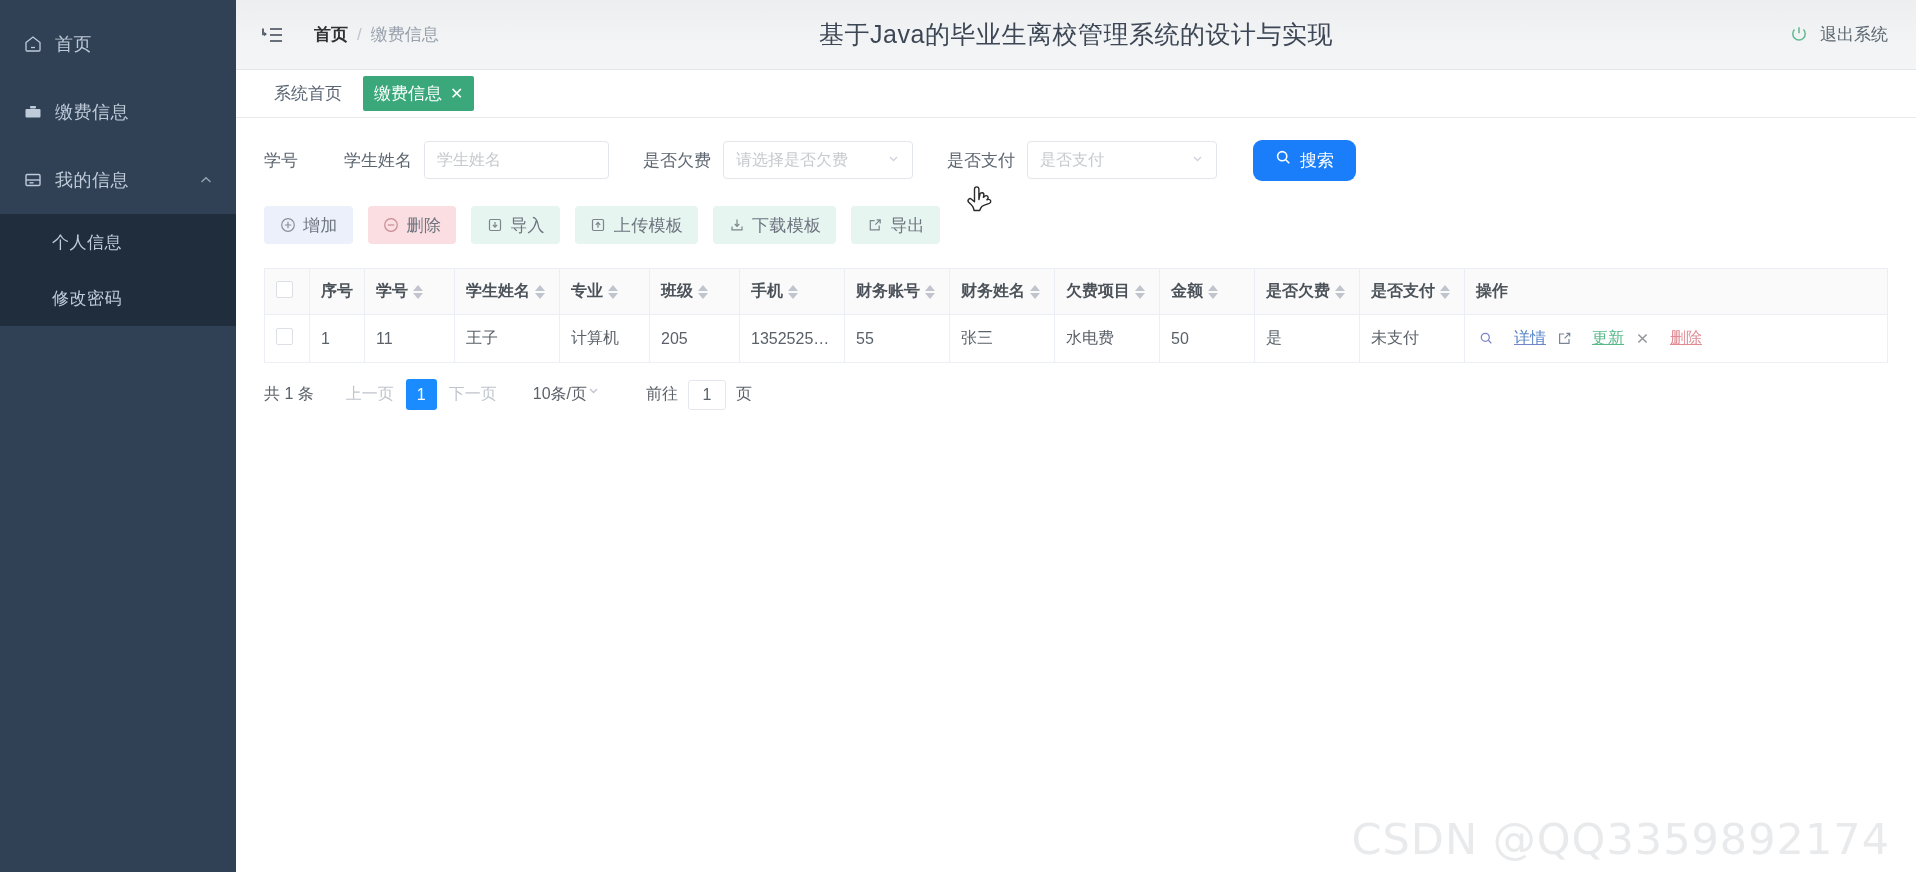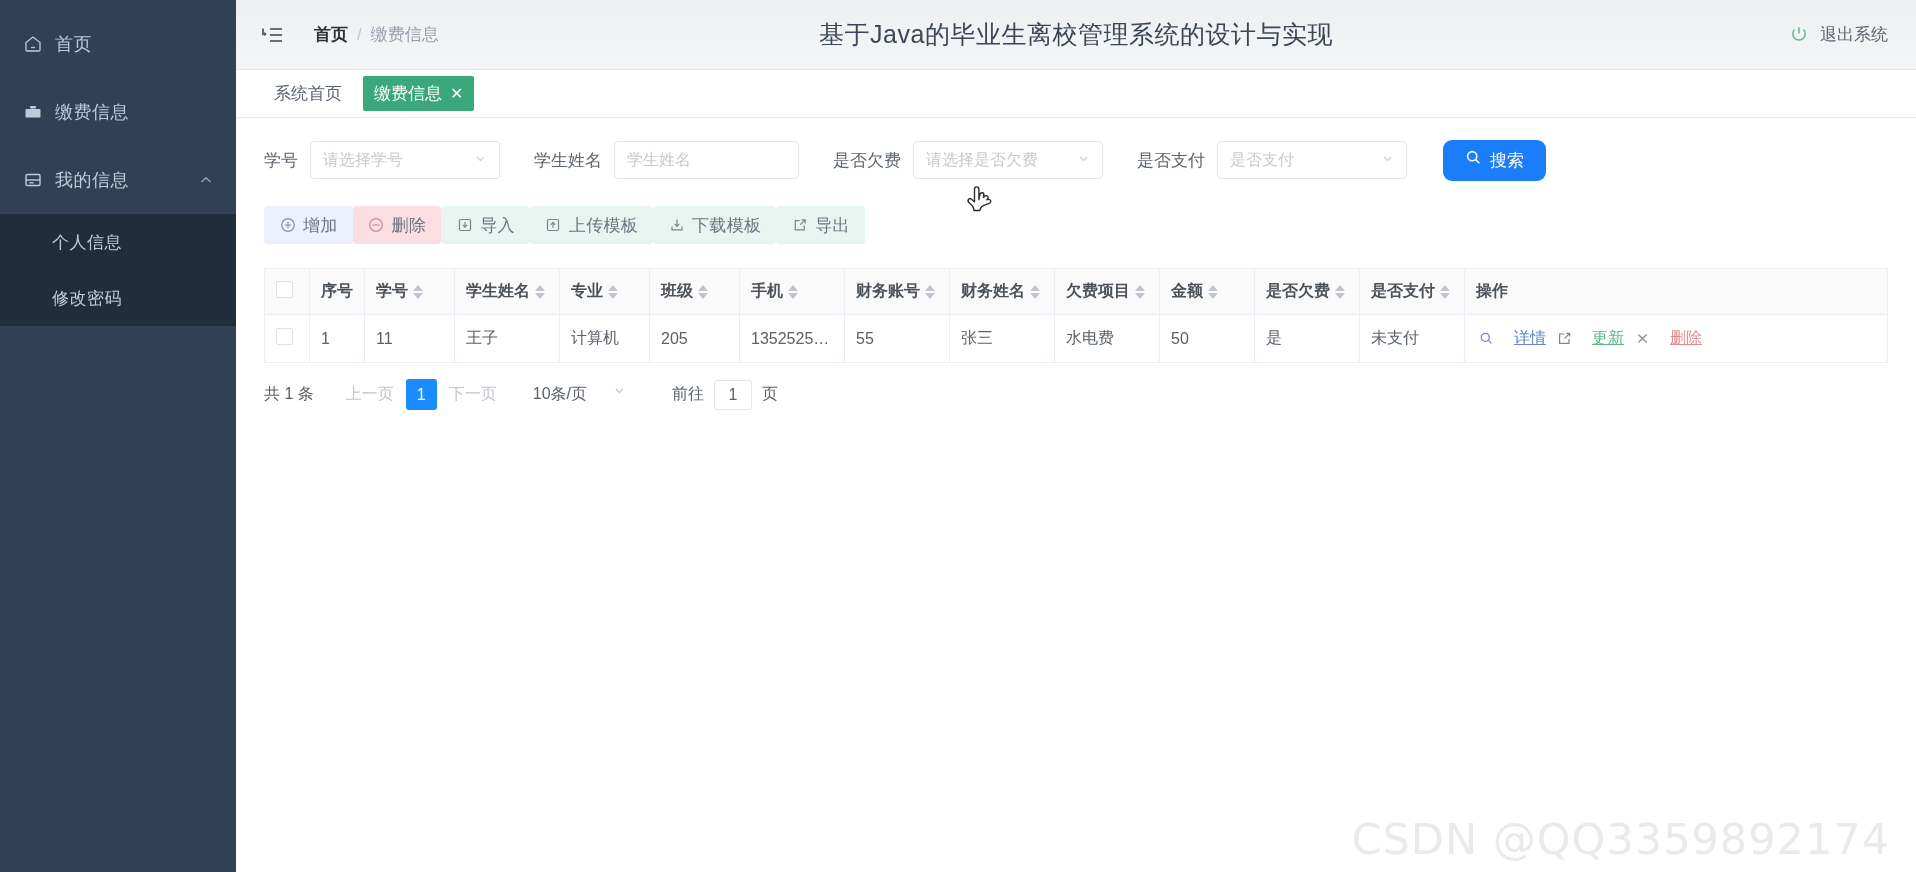--- a/index.html
+++ b/index.html
@@ -126,21 +126,21 @@
     color: #fff;
     border: none; border-radius: 9px;
     font-size: 17px;
     padding: 0 22px;
     display: flex; align-items: center; gap: 8px;
     cursor: pointer;
     font-family: "Liberation Sans", sans-serif;
   }
 
   
-  #actionbar { display: flex; gap: 0; margin-bottom: 24px; }
+  #actionbar { display: flex; gap: 15px; margin-bottom: 24px; }
   .act-btn {
     height: 38px; border: none; border-radius: 4px;
     display: flex; align-items: center; gap: 7px;
     padding: 0 15px;
     font-size: 17px;
     cursor: pointer;
     font-family: "Liberation Sans", sans-serif;
     letter-spacing: .3px;
   }
   .act-ico { width: 17px; height: 17px; display:inline-flex; align-items:center; justify-content:center;}
@@ -186,21 +186,21 @@
 
   
   #pager { display: flex; align-items: center; gap: 0; margin-top: 16px; font-size: 16px; color: #5b6269;}
   #pager .pg-total { margin-right: 20px; }
   #pager .pg-prev, #pager .pg-next { color: #c0c4cc; cursor: pointer; margin: 0 12px; }
   #pager .pg-num {
     min-width: 31px; height: 31px; background: #1a8cff; color: #fff;
     border-radius: 3px; display:inline-flex; align-items:center; justify-content:center;
     font-size: 16px; cursor: pointer;
   }
-  #pager .pg-size { margin-left: 24px; display: inline-flex; align-items: flex-start; gap: 26px; cursor:pointer; color:#5b6269;}
+  #pager .pg-size { margin-left: 24px; display: inline-flex; align-items: flex-start; cursor:pointer; color:#5b6269;}
   #pager .pg-size .caret { color: #c0c4cc; font-size: 13px;}
   #pager .pg-jump { margin-left: 46px; display:inline-flex; align-items:center; gap:10px;}
   #pager .pg-jump-input {
     width: 38px; height: 30px; border: 1px solid #e4e7ed; border-radius: 3px;
     display:inline-flex; align-items:center; justify-content:center; font-size:16px; color:#5b6269;
     background:#fff; cursor:text;
   }
 
   #watermark {
     position: absolute; right: 26px; bottom: 8px;
@@ -298,28 +298,20 @@
         <span class="tab-close">✕</span>
       </div>
     </div>
 
     <div id="content">
 
       <div id="searchbar">
 
         <div class="field-group">
           <span class="field-label">学号</span>
-          <div class="sel">
-            <span>请选择学号</span>
-            <span class="caret">
-              <svg width="13" height="13" viewBox="0 0 13 13" fill="none" stroke="#cfd3d9" stroke-width="1.3">
-                  <path d="M3 5l3.5 3.5L10 5"></path>
-                </svg>
-            </span>
-          </div>
         </div>
 
         <div class="gap"></div>
 
         <div class="field-group">
           <span class="field-label">学生姓名</span>
           <div class="txt">
             <span>学生姓名</span>
           </div>
         </div>

